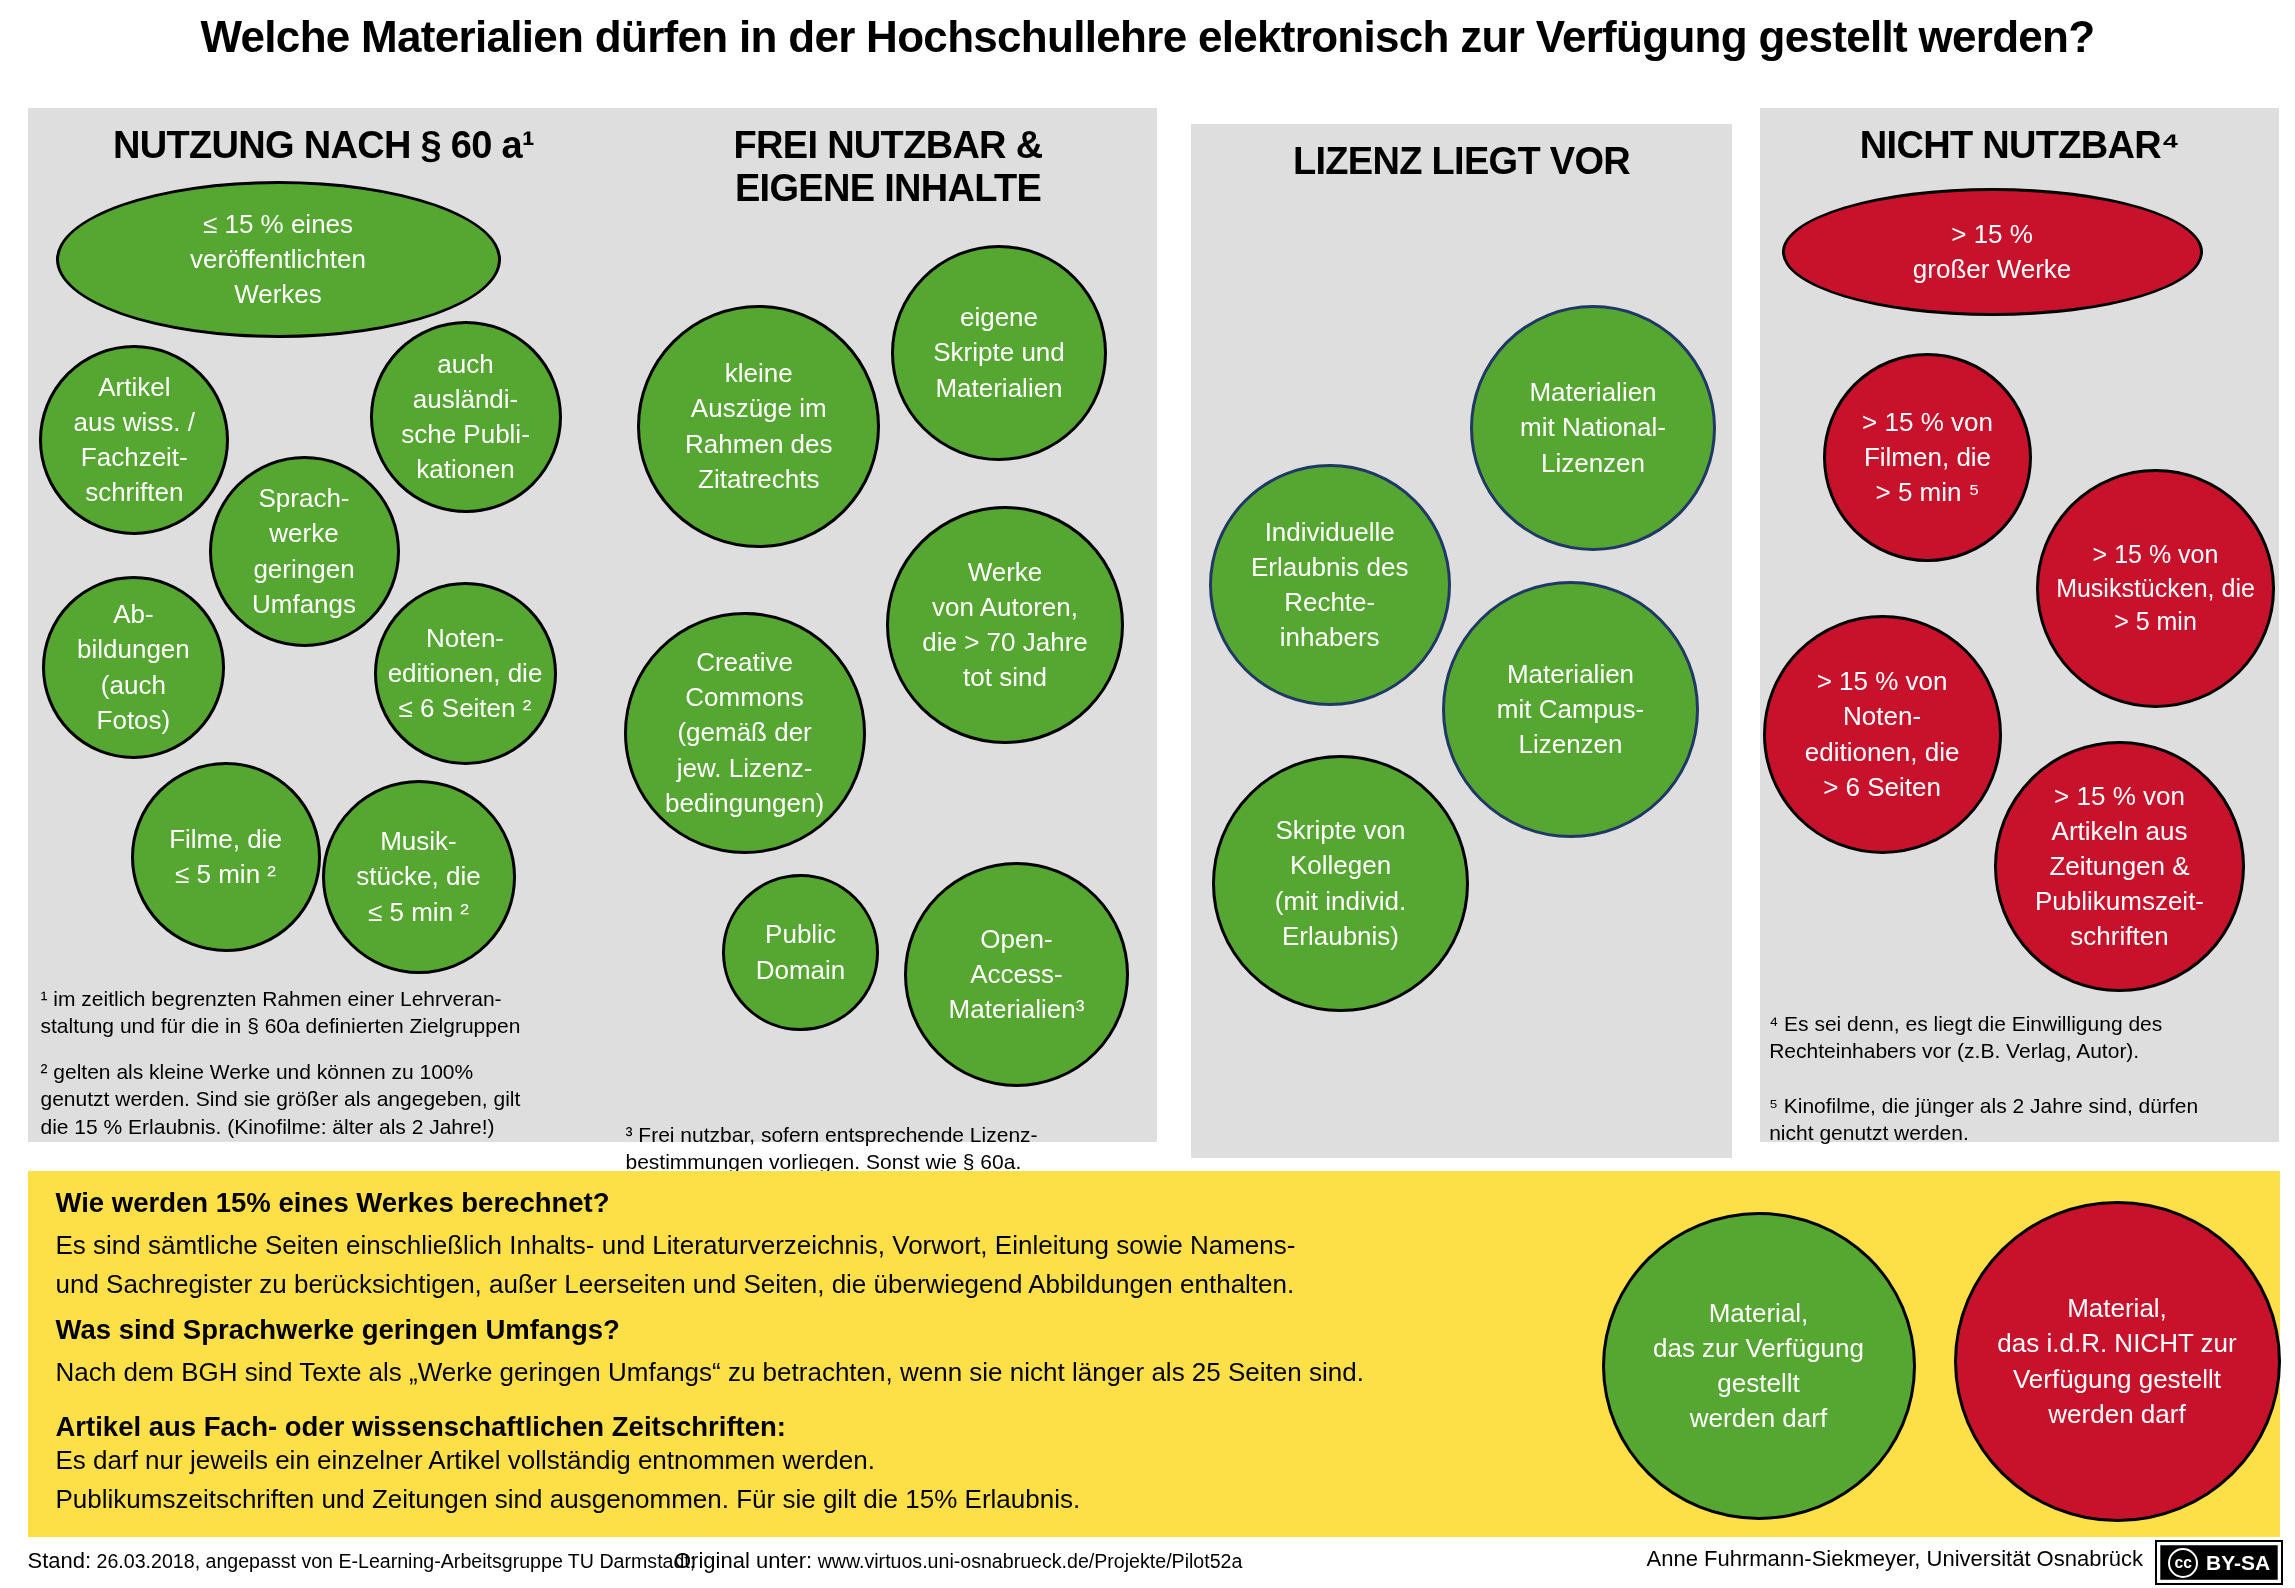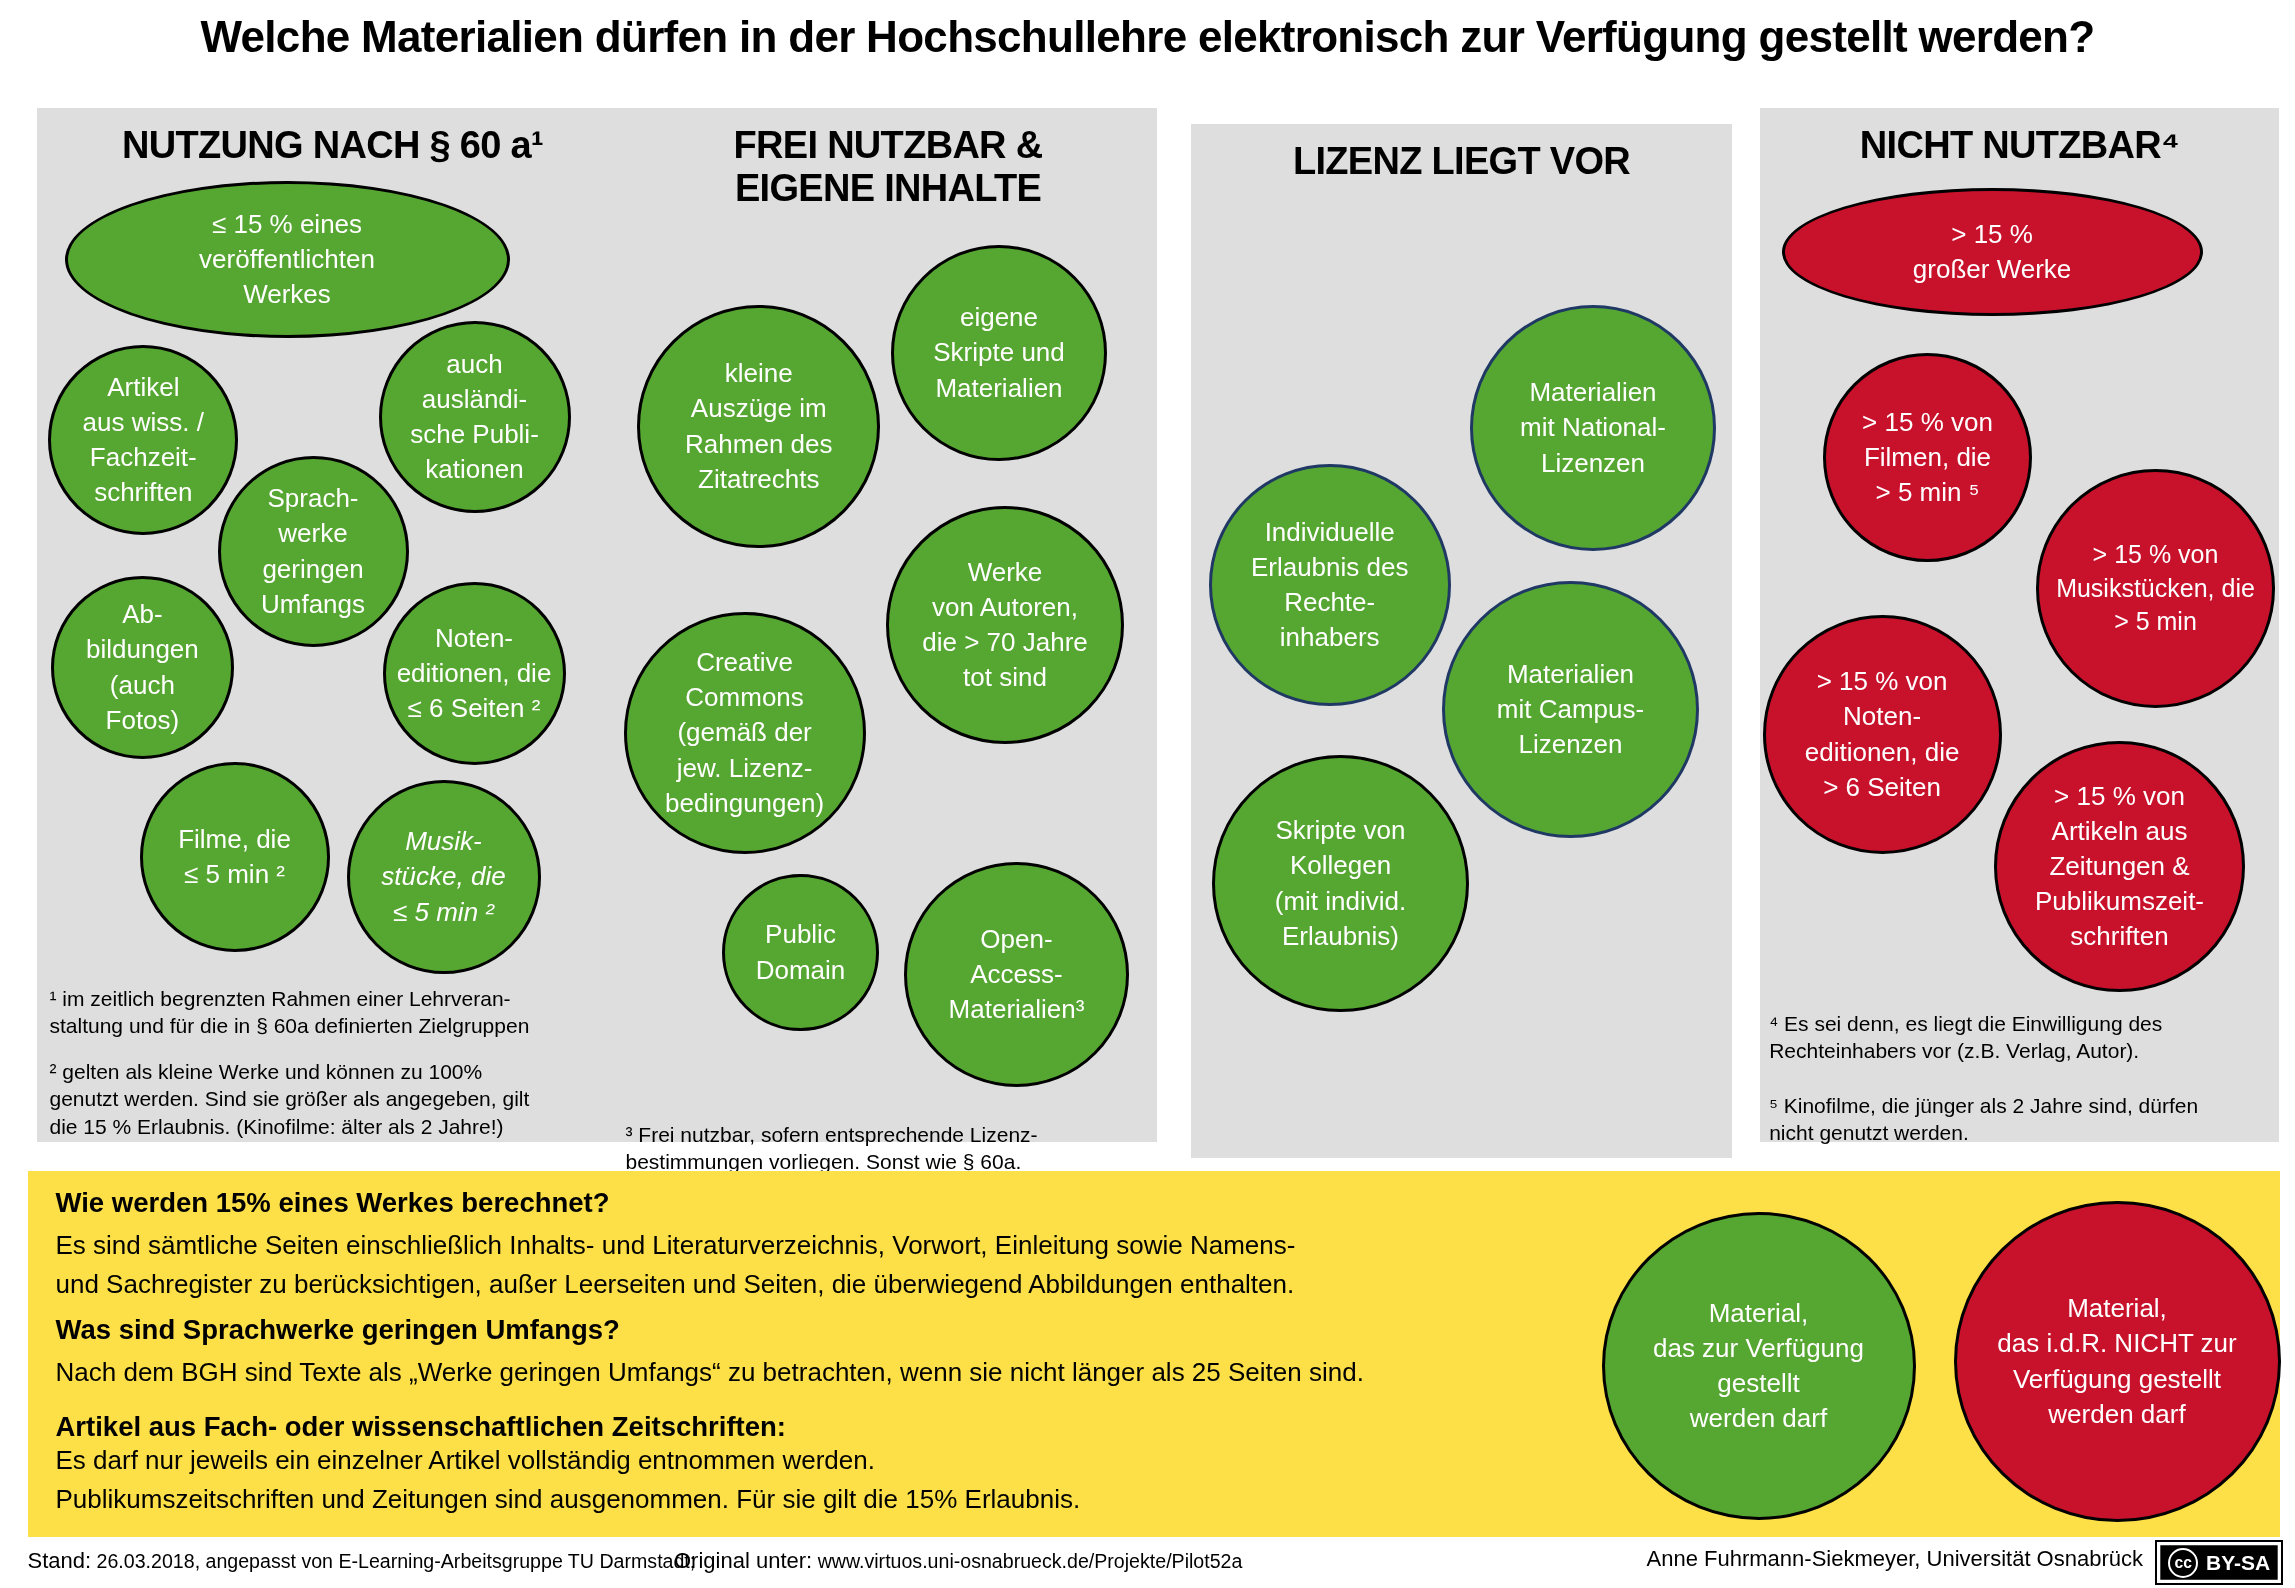--- a/index.html
+++ b/index.html
@@ -3,21 +3,21 @@
 <meta charset="utf-8">
 <style>
   html,body{margin:0;padding:0;background:#fff;}
   body{font-family:"Liberation Sans","DejaVu Sans",sans-serif;color:#000;}
   #poster{position:relative;width:2295px;height:1588px;background:#fff;overflow:hidden;}
 
   .main-title{position:absolute;left:0;top:11.8px;width:2295px;text-align:center;
     font-size:44px;font-weight:bold;letter-spacing:-0.7px;}
 
   .panel{position:absolute;top:108px;height:1034px;background:#dedede;}
-  #panel1{left:27.5px;width:592px;margin-left:9px;}
+  #panel1{left:27.5px;width:592px;}
   #panel2{left:619px;width:538px;}
   #panel3{left:1191px;width:541px;margin-top:16px;}
   #panel4{left:1760px;width:519px;}
   .panel-title{position:absolute;left:0;top:15.7px;width:100%;text-align:center;
     font-size:38px;font-weight:bold;letter-spacing:-0.7px;white-space:pre-line;line-height:1.15;}
 
   .bubble{position:absolute;border-radius:50%;display:flex;align-items:center;justify-content:center;
     text-align:center;color:#fff;font-size:26px;line-height:1.35;white-space:pre-line;
     box-sizing:border-box;border:3.3px solid #000;}
   .green{background:#56a632;}
@@ -25,21 +25,21 @@
   .navy-border{border-color:#1f3864;}
 
   
   .p1-b1{left:28px;top:73px;width:445px;height:157px;}
   .p1-b2{left:11.8px;top:237px;width:190px;height:190px;}
   .p1-b3{left:342px;top:213px;width:192px;height:192px;}
   .p1-b4{left:181px;top:348px;width:191px;height:191px;}
   .p1-b5{left:14.4px;top:468px;width:183px;height:183px;}
   .p1-b6{left:346px;top:474px;width:183px;height:183px;}
   .p1-b7{left:103px;top:654px;width:190px;height:190px;}
-  .p1-b8{left:310px;top:672px;width:194px;height:194px;font-style:italic;}
+  .p1-b8{left:294px;top:672px;width:194px;height:194px;}
 
   
   .p2-b1{left:18.3px;top:197px;width:243px;height:243px;}
   .p2-b2{left:272px;top:137px;width:216px;height:216px;}
   .p2-b3{left:267px;top:398px;width:238px;height:238px;}
   .p2-b4{left:4.6px;top:504px;width:242px;height:242px;}
   .p2-b5{left:103px;top:766px;width:157px;height:157px;}
   .p2-b6{left:285px;top:754px;width:225px;height:225px;}
 
   

